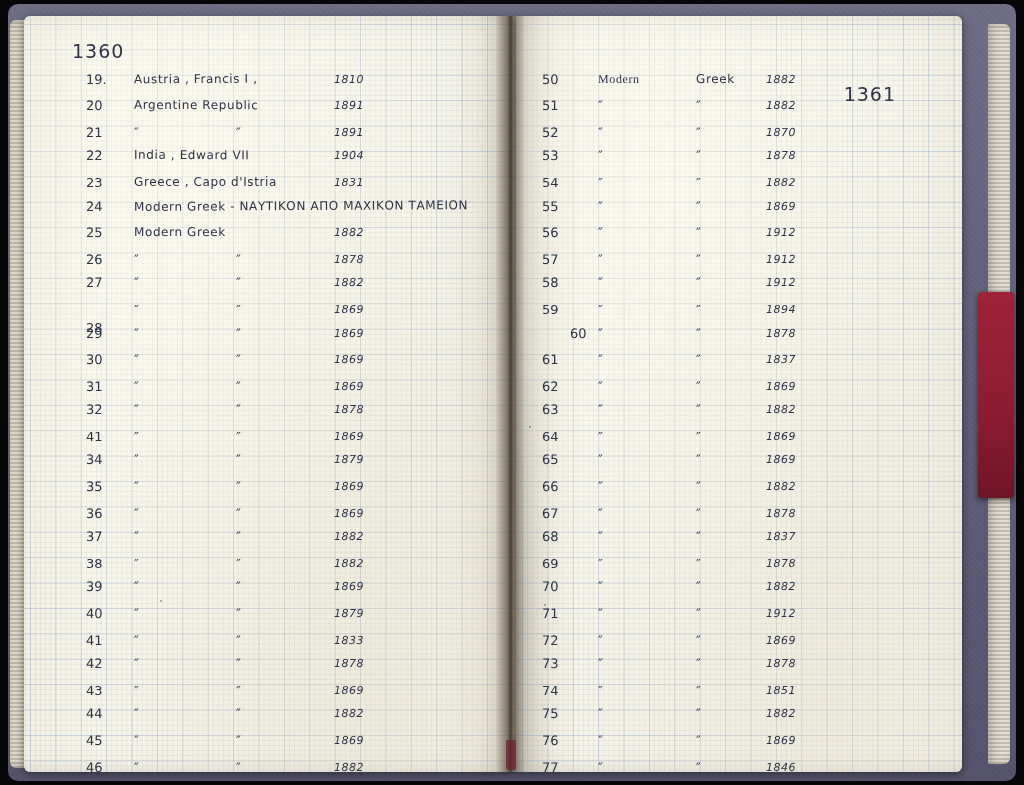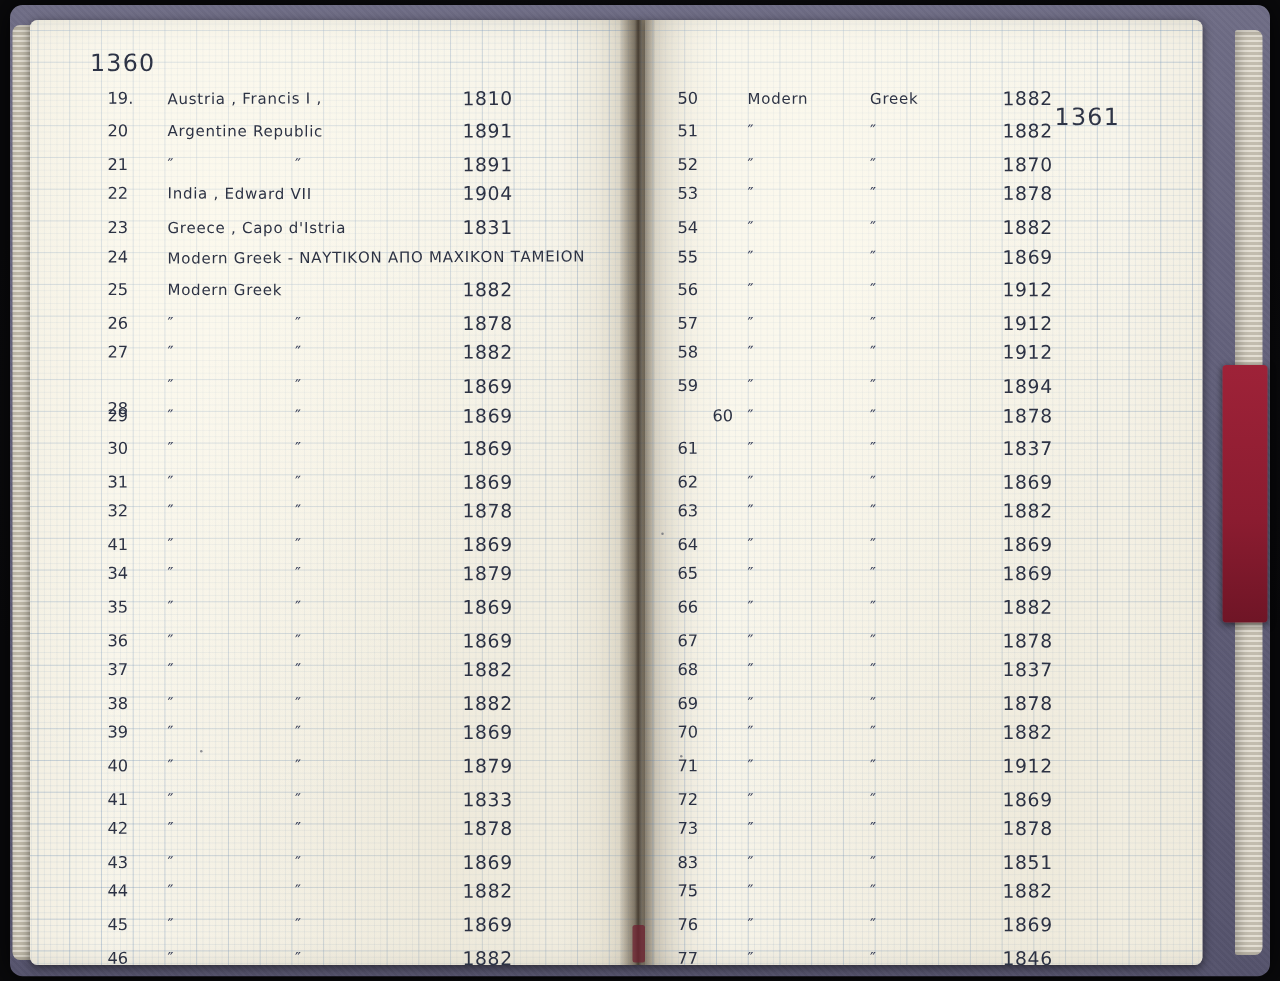--- a/index.html
+++ b/index.html
@@ -201,23 +201,23 @@
   .desc {
     font-size: 12px;
     letter-spacing: 0.6px;
   }
   .desc.ditto {
     letter-spacing: 0;
     font-size: 13px;
     color: #39405a;
   }
   .year {
-    font-size: 15px;
+    font-size: 11px;
+    font-style: italic;
     letter-spacing: 0.5px;
-    margin-left: 36px;
   }
 
   
   #page-left .num  { left: 62px; }
   #page-left .desc { left: 110px; }
   #page-left .desc2{ left: 212px; }
   #page-left .year { left: 310px; }
 
   
   #page-right .num  { left: 26px; }
@@ -414,21 +414,21 @@
   </div>
 
   <div class="page" id="page-right">
     <div class="grid fine"></div>
     <div class="grid"></div>
     <div class="paper-tone"></div>
     <div class="folio hw" id="folio-right">1361</div>
     <div class="rows" id="rows-right">
         <div class="row">
           <div class="cell num" style="top: -1.4px; transform: rotate(-0.3deg);">50</div>
-          <div class="cell desc" style="top: -1.4px; transform: rotate(-0.3deg);">Modern</div>
+          <div class="cell desc" style="top: -1.4px; transform: rotate(-0.3deg); font-family: Liberation Serif, serif;">Modern</div>
           <div class="cell desc desc2" style="top: -1.4px; transform: rotate(-0.3deg);">Greek</div>
           <div class="cell year" style="top: -1.4px; transform: rotate(-0.3deg);">1882</div>
         </div>
         <div class="row">
           <div class="cell num" style="top: 0px; transform: rotate(0.15deg);">51</div>
           <div class="cell desc ditto" style="top: 0px; transform: rotate(0.15deg);">″</div>
           <div class="cell desc desc2 ditto" style="top: 0px; transform: rotate(0.15deg);">″</div>
           <div class="cell year" style="top: 0px; transform: rotate(0.15deg);">1882</div>
         </div>
         <div class="row">
@@ -557,21 +557,21 @@
           <div class="cell desc desc2 ditto" style="top: 1.4px; transform: rotate(-0.15deg);">″</div>
           <div class="cell year" style="top: 1.4px; transform: rotate(-0.15deg);">1869</div>
         </div>
         <div class="row">
           <div class="cell num" style="top: -0.7px; transform: rotate(0.3deg); text-align: right;">73</div>
           <div class="cell desc ditto" style="top: -0.7px; transform: rotate(0.3deg);">″</div>
           <div class="cell desc desc2 ditto" style="top: -0.7px; transform: rotate(0.3deg);">″</div>
           <div class="cell year" style="top: -0.7px; transform: rotate(0.3deg);">1878</div>
         </div>
         <div class="row">
-          <div class="cell num" style="top: 0.7px; transform: rotate(0deg);">83</div>
+          <div class="cell num" style="top: 0.7px; transform: rotate(0deg);">74</div>
           <div class="cell desc ditto" style="top: 0.7px; transform: rotate(0deg);">″</div>
           <div class="cell desc desc2 ditto" style="top: 0.7px; transform: rotate(0deg);">″</div>
           <div class="cell year" style="top: 0.7px; transform: rotate(0deg);">1851</div>
         </div>
         <div class="row">
           <div class="cell num" style="top: -1.4px; transform: rotate(-0.3deg);">75</div>
           <div class="cell desc ditto" style="top: -1.4px; transform: rotate(-0.3deg);">″</div>
           <div class="cell desc desc2 ditto" style="top: -1.4px; transform: rotate(-0.3deg);">″</div>
           <div class="cell year" style="top: -1.4px; transform: rotate(-0.3deg);">1882</div>
         </div>

